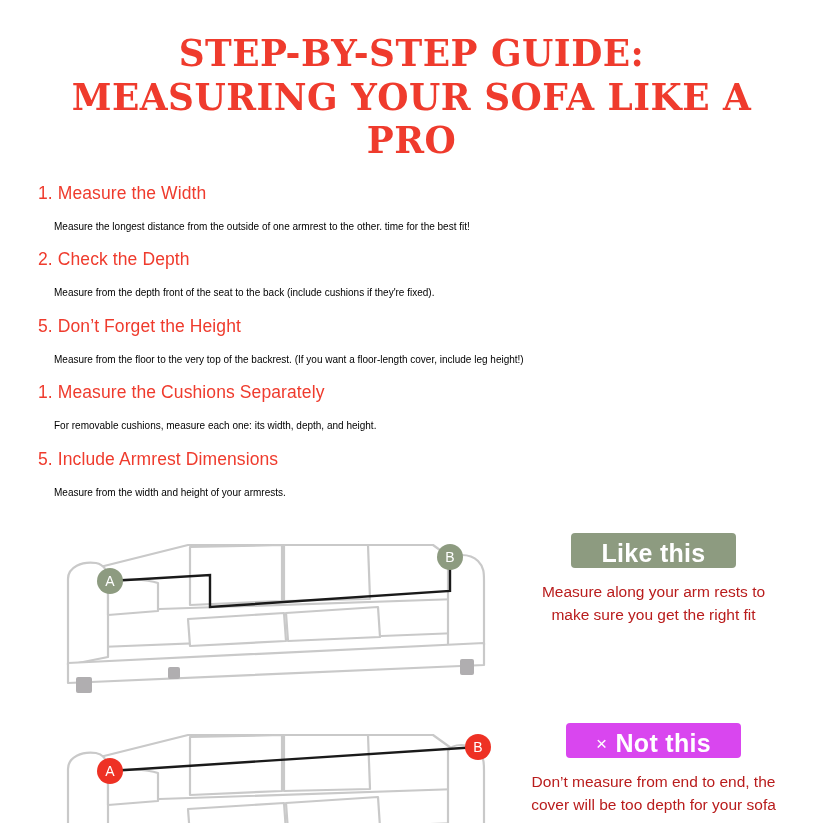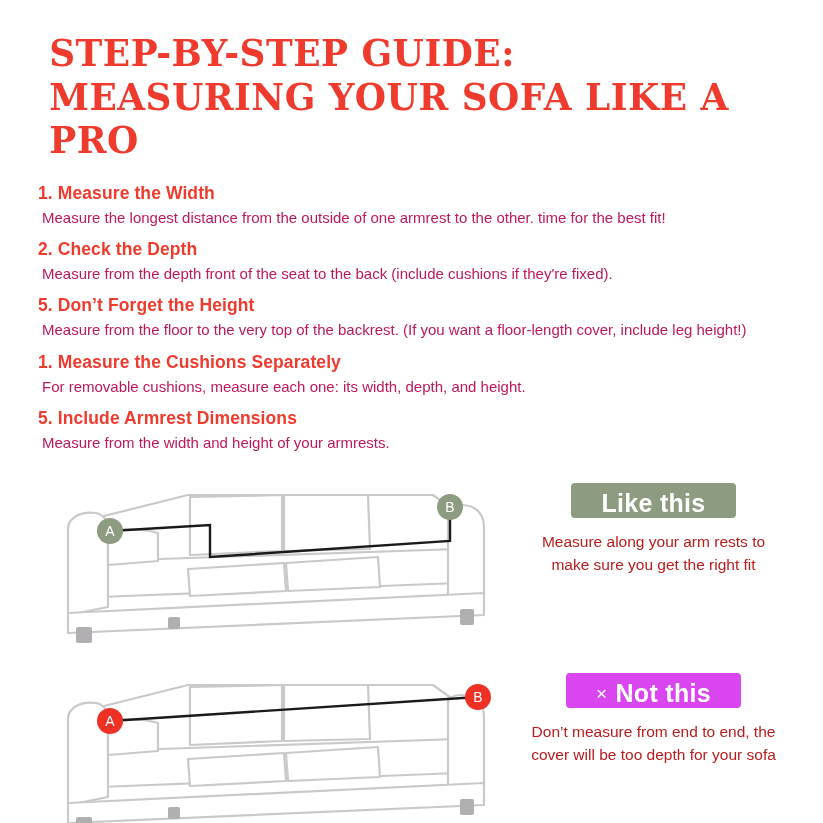--- a/index.html
+++ b/index.html
@@ -18,21 +18,21 @@
   .page {
     width: 823px;
     height: 823px;
     position: relative;
     box-sizing: border-box;
     padding: 0 38px;
   }
 
   
   .title-block {
-    text-align: left;
+    text-align: center;
     padding-top: 32px;
   }
   .title-line {
     font-family: "DejaVu Serif", serif;
     color: #ef3b2d;
     font-weight: bold;
     letter-spacing: 0.5px;
     line-height: 1.18;
     text-transform: uppercase;
     transform: scaleX(0.97);
@@ -43,28 +43,28 @@
   
   .steps {
     margin-top: 20px;
   }
   .step {
     margin-bottom: 11px;
   }
   .step-head {
     color: #ef3b2d;
     font-size: 17.5px;
-    font-weight: bold;
+    font-weight: normal;
     margin: 0 0 3px 0;
     letter-spacing: 0.1px;
   }
   .step-body {
-    color: #be185d;
-    font-size: 15px;
-    margin: 4px;
+    color: #000000;
+    font-size: 10px;
+    margin: 16px;
     line-height: 1.35;
   }
 
   
   .illustrations {
     position: relative;
     margin-top: 12px;
     display: flex;
     flex-direction: column;
     gap: 10px;

